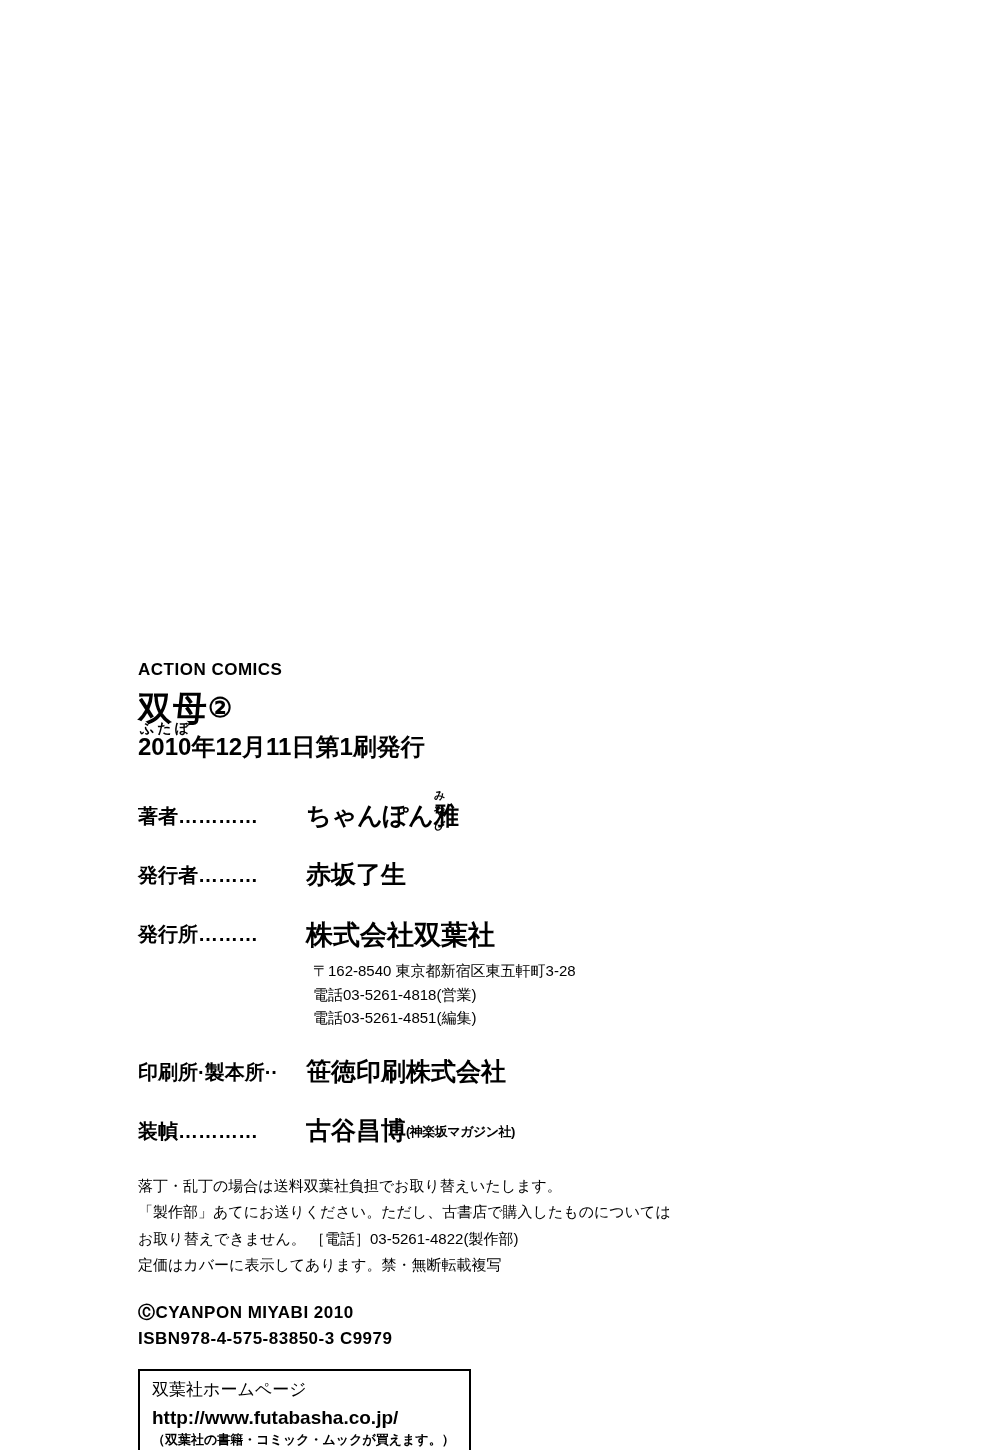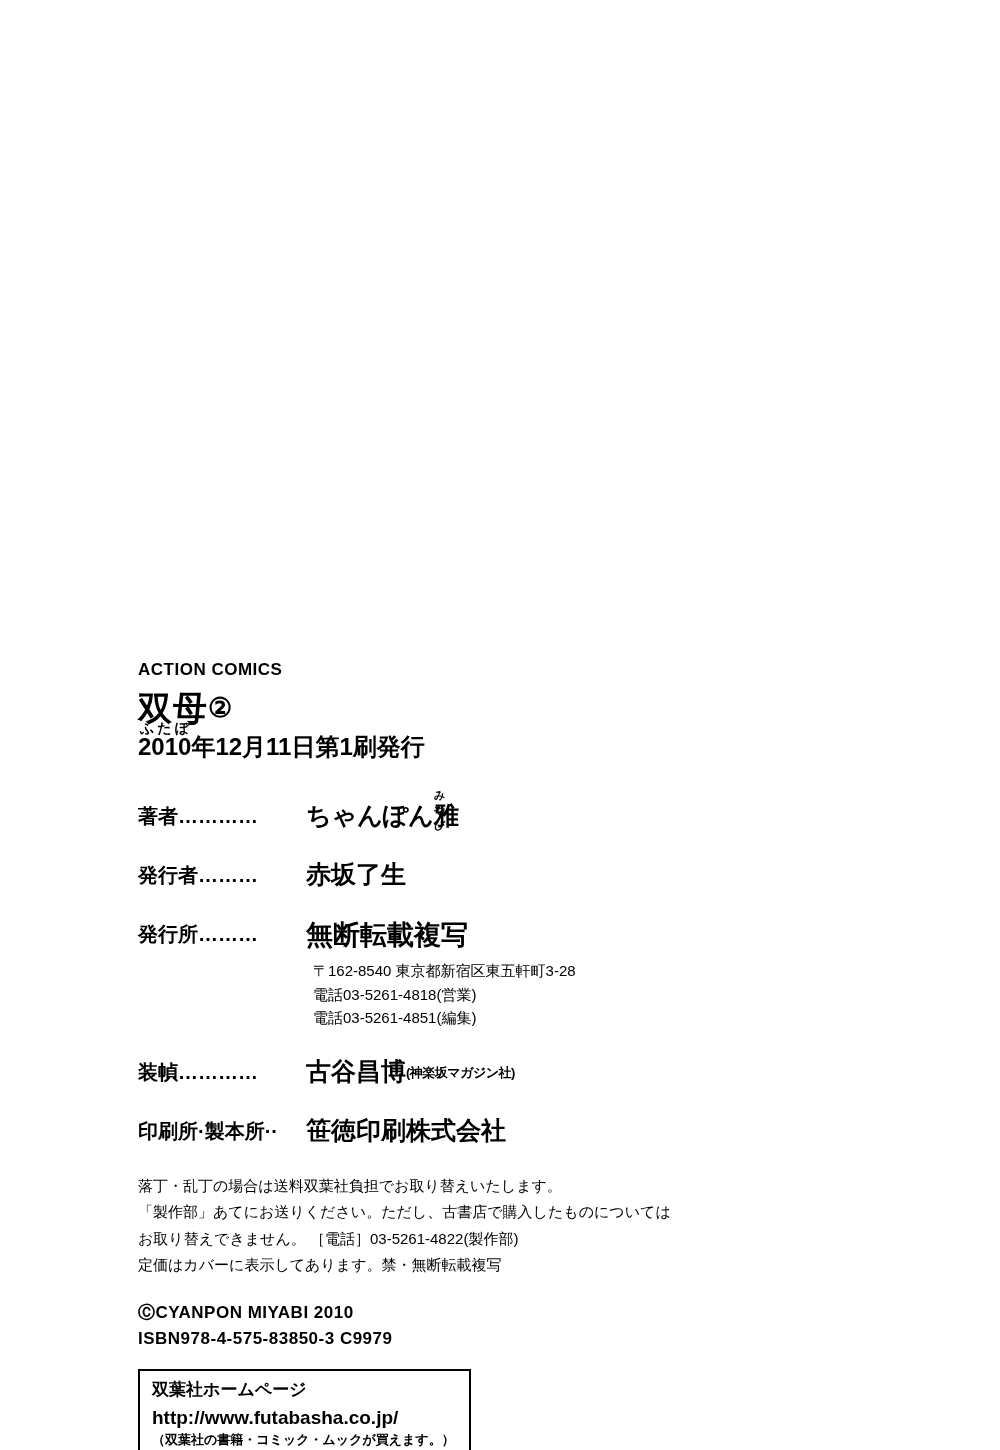--- a/index.html
+++ b/index.html
@@ -124,21 +124,21 @@
   }
   .hp-box {
     margin-top: 18px;
     border: 2px solid #000;
     display: inline-block;
     padding: 7px 14px 9px 12px;
     min-width: 300px;
   }
   .hp-line1 {
     font-size: 17px;
-    font-weight: bold;
+    font-weight: normal;
   }
   .hp-line2 {
     font-size: 19px;
     font-weight: bold;
     letter-spacing: 0px;
     margin-top: 6px;
   }
   .hp-line3 {
     font-size: 13px;
     font-weight: bold;
@@ -173,39 +173,39 @@
       </div>
 
       <div class="entry">
         <div class="entry-label">発行者………</div>
         <div class="entry-value">赤坂了生</div>
       </div>
 
       <div class="entry">
         <div class="entry-label">発行所………</div>
         <div>
-          <div class="entry-value big">無断転載複写</div>
+          <div class="entry-value big">株式会社双葉社</div>
           <div class="address-lines">
             <div>〒162-8540 東京都新宿区東五軒町3-28</div>
             <div>電話03-5261-4818(営業)</div>
             <div>電話03-5261-4851(編集)</div>
           </div>
         </div>
       </div>
 
       <div class="entry">
+        <div class="entry-label">印刷所·製本所··</div>
+        <div class="entry-value">笹徳印刷株式会社</div>
+      </div>
+
+      <div class="entry">
         <div class="entry-label">装幀…………</div>
         <div class="entry-value">
           <span>古谷昌博</span><span class="sub-note">(神楽坂マガジン社)</span>
         </div>
-      </div>
-
-      <div class="entry">
-        <div class="entry-label">印刷所·製本所··</div>
-        <div class="entry-value">笹徳印刷株式会社</div>
       </div>
 
     </div>
 
     <div class="notice">
       <div>落丁・乱丁の場合は送料双葉社負担でお取り替えいたします。</div>
       <div>「製作部」あてにお送りください。ただし、古書店で購入したものについては</div>
       <div>お取り替えできません。 ［電話］03-5261-4822(製作部)</div>
       <div>定価はカバーに表示してあります。禁・無断転載複写</div>
     </div>

